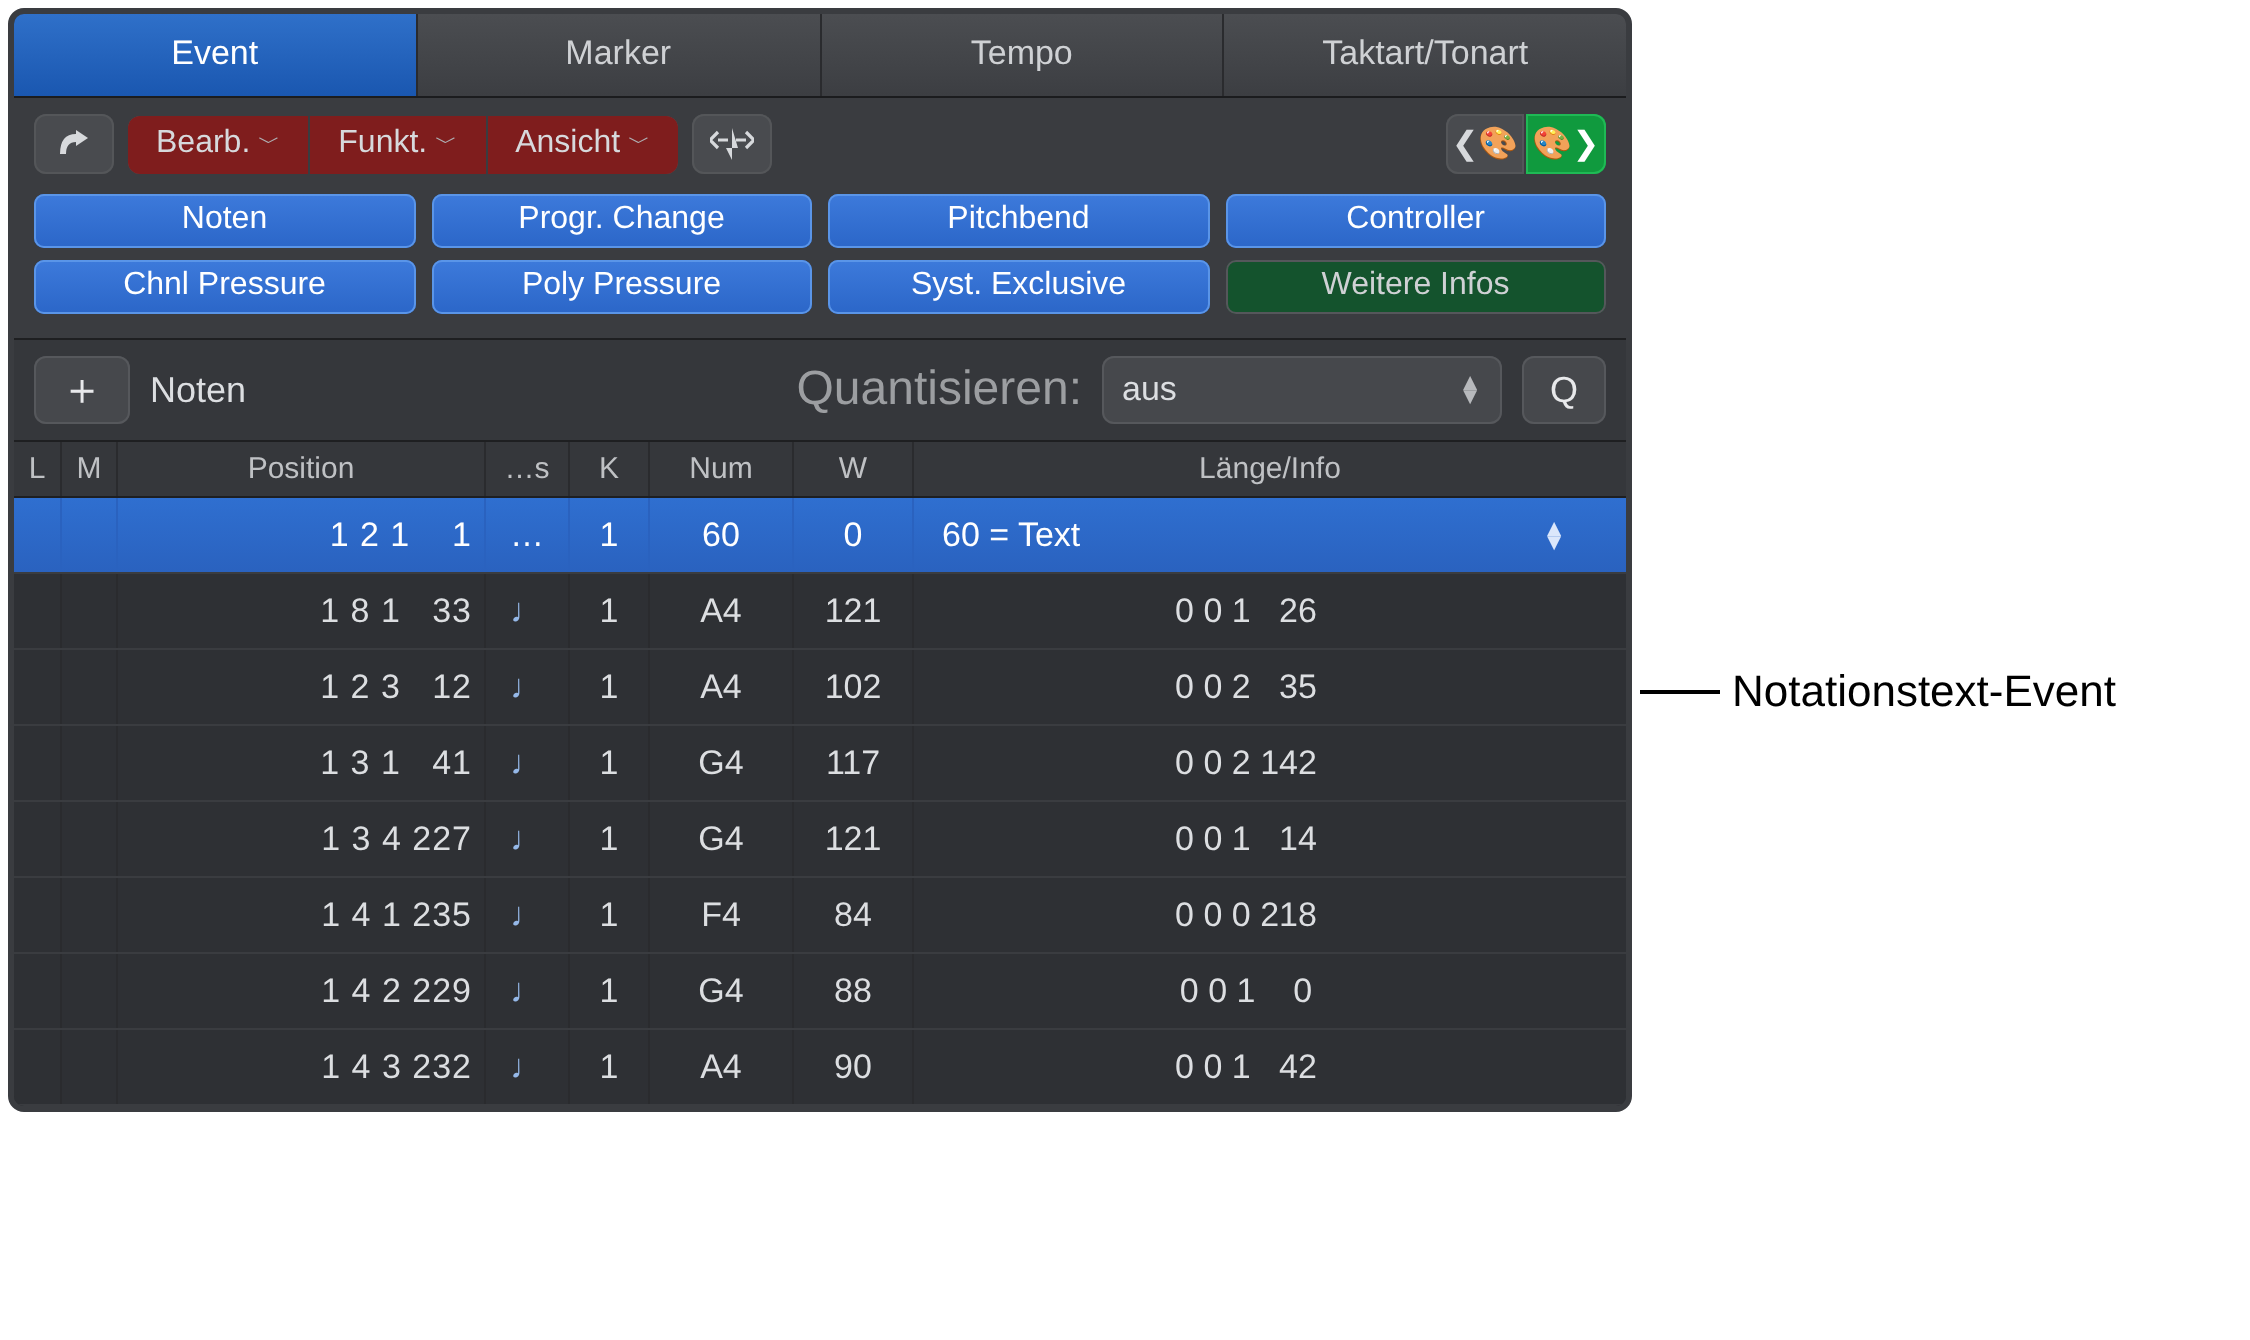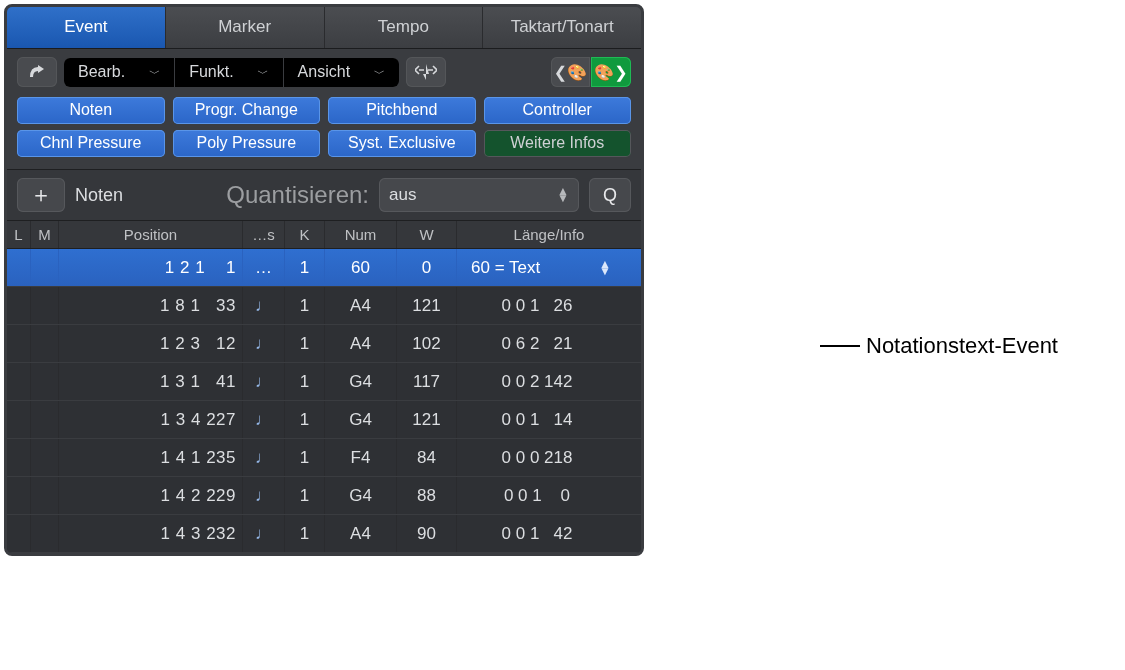--- a/index.html
+++ b/index.html
@@ -7,21 +7,21 @@
     font-family: -apple-system, "Helvetica Neue", Arial, sans-serif;
     background: #fff;
     width: 1125px;
     height: 670px;
     position: relative;
   }
   .app {
     position: absolute;
     left: 4px;
     top: 4px;
-    width: 640px;
+    width: 812px;
     border: 3px solid #3a3c40;
     border-radius: 8px;
     background: #2e3034;
     overflow: hidden;
   }
   
   .tabs {
     display: flex;
     background: #3a3c40;
     border-bottom: 1px solid #1b1c1e;
@@ -47,28 +47,28 @@
     padding: 8px 10px 10px 10px;
   }
   .row { display: flex; align-items: center; gap: 7px; }
   .seg {
     display: flex;
     border-radius: 6px;
     overflow: hidden;
     box-shadow: inset 0 0 0 1px #545659;
   }
   .seg-btn {
-    background: #000000;
+    background: #7f1d1d;
     color: #d7d9dc;
     font-size: 16px;
     padding: 5px 14px 6px 14px;
     border-right: 1px solid #3a3c40;
     display: flex;
-    align-items: flex-end;
-    gap: 24px;
+    align-items: center;
+    gap: 4px;
     cursor: default;
   }
   .seg-btn:last-child { border-right: none; }
   .chev-down { font-size: 11px; color:#aeb0b3; }
   .icon-btn {
     width: 40px; height: 30px;
     background:#494b4f;
     border-radius:6px;
     box-shadow: inset 0 0 0 1px #545659;
     display:flex;align-items:center;justify-content:center;
@@ -301,21 +301,21 @@
       <div class="tr">
         <div class="td c-l"></div>
         <div class="td c-m"></div>
         <div class="td c-pos">1 2 3   12</div>
         <div class="td c-s">
           <span class="note-icon">♩</span>
         </div>
         <div class="td c-k">1</div>
         <div class="td c-num">A4</div>
         <div class="td c-w">102</div>
-        <div class="td c-info">0 6 2   21</div>
+        <div class="td c-info">0 0 2   35</div>
       </div>
       <div class="tr">
         <div class="td c-l"></div>
         <div class="td c-m"></div>
         <div class="td c-pos">1 3 1   41</div>
         <div class="td c-s">
           <span class="note-icon">♩</span>
         </div>
         <div class="td c-k">1</div>
         <div class="td c-num">G4</div>

